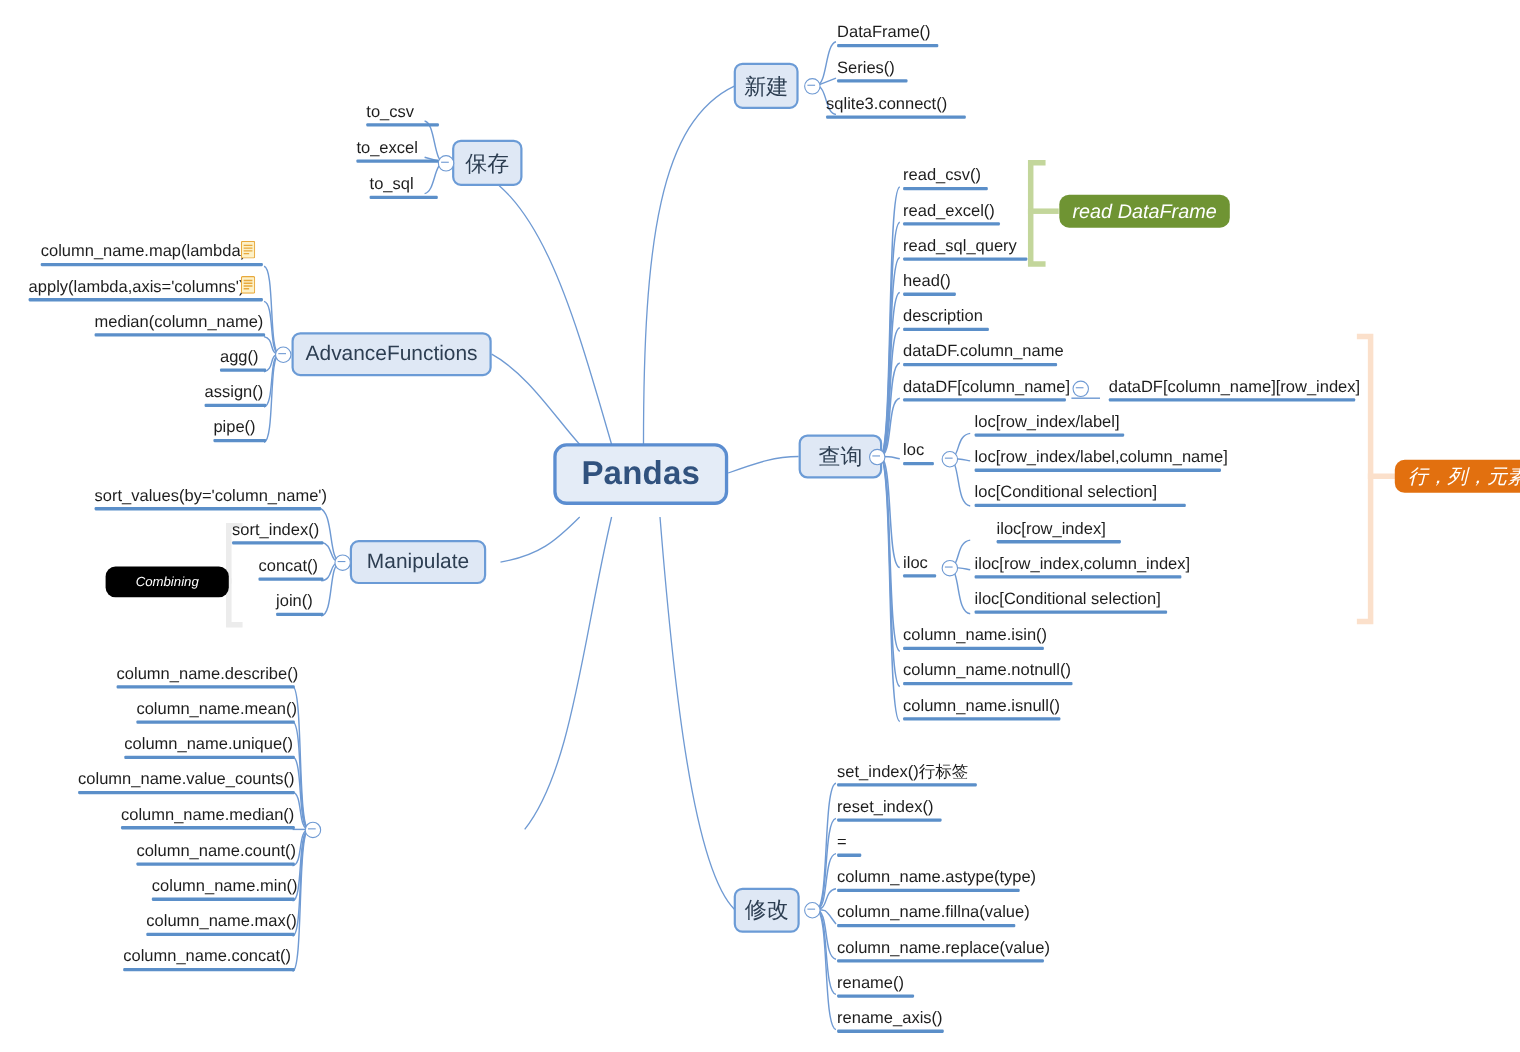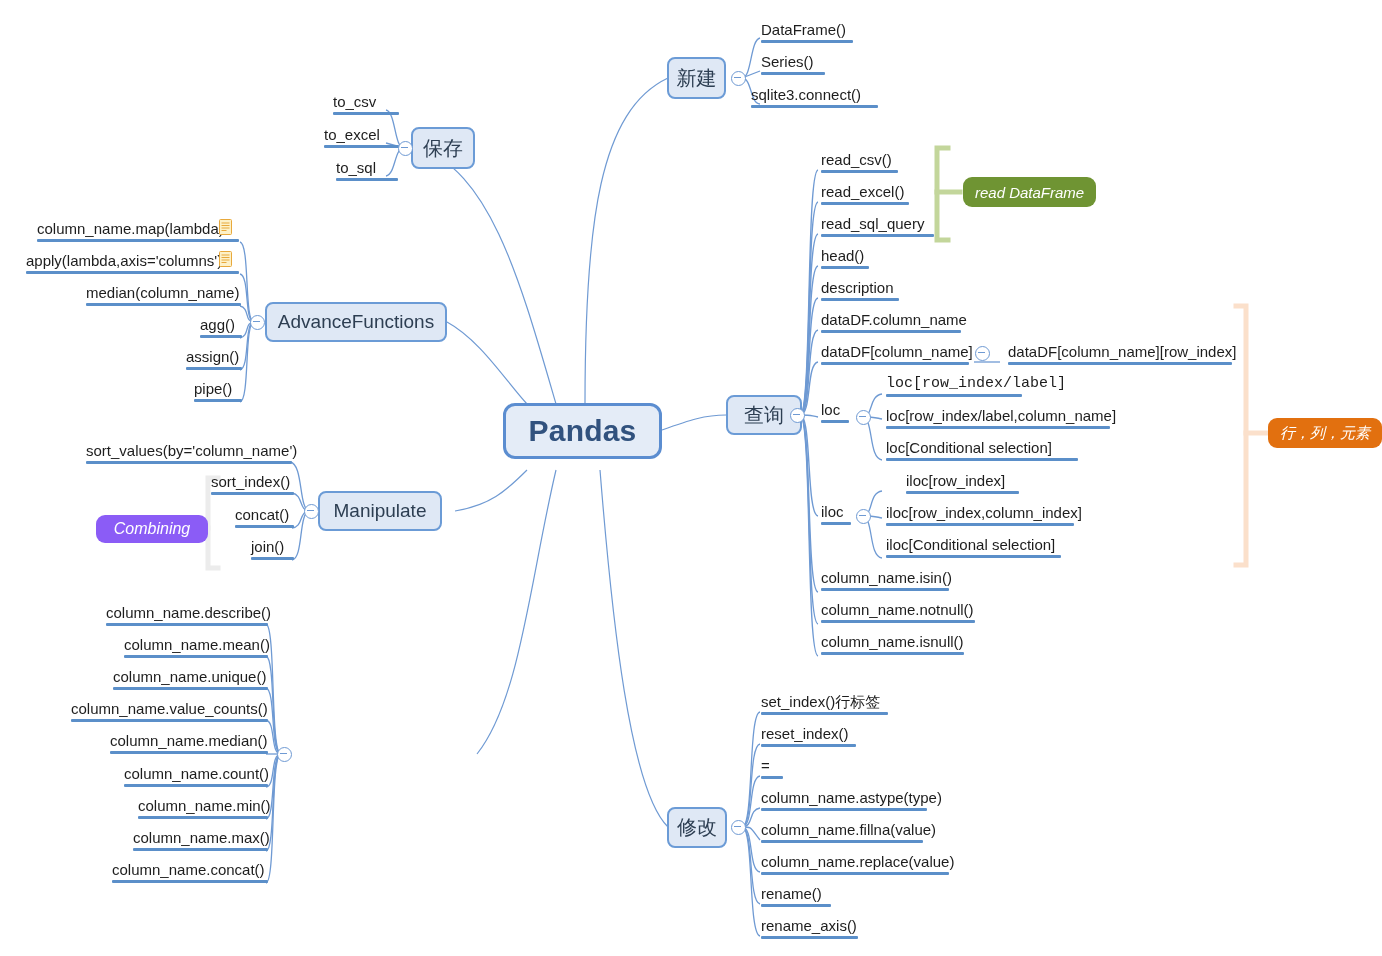--- a/index.html
+++ b/index.html
@@ -91,29 +91,29 @@
     width:7px;height:1px;
     background:#6f9ad3;
   }
 
   
   .boundary-label{
     position:absolute;
     border-radius:9px;
     color:#ffffff;
     font-style:italic;
-    font-size:15px;
+    font-size:18px;
     display:flex;align-items:center;justify-content:center;
     padding:0 12px;
     white-space:nowrap;
     z-index:6;
   }
   .boundary-label.green{background:#6f9433;}
   .boundary-label.orange{background:#e2700f;}
-  .boundary-label.gray{background:#8b5cf6;font-size:16px;}
+  .boundary-label.gray{background:#000000;font-size:12px;}
 </style>
 </head>
 <body>
 
 <div id="canvas">
 
   <svg id="wires" viewBox="0 0 1382 956">
     <g fill="none" stroke="#6f9ad3" stroke-width="1.2">
 
       <path d="M585,404 C585,220 600,110 668,78"></path>
@@ -418,21 +418,21 @@
   </div>
   <div class="leaf" style="left:1006px;top:342px;">
     <span class="txt">dataDF[column_name][row_index]</span>
     <span class="ul" style="width:224px;"></span>
   </div>
 
   <div class="leaf" style="left:819px;top:400px;">
     <span class="txt">loc</span>
     <span class="ul" style="width:28px;"></span>
   </div>
-  <div class="leaf" style="left:884px;top:374px;font-family:Liberation Mono, monospace;">
+  <div class="leaf" style="left:884px;top:374px;">
     <span class="txt">loc[row_index/label]</span>
     <span class="ul" style="width:136px;"></span>
   </div>
   <div class="leaf" style="left:884px;top:406px;">
     <span class="txt">loc[row_index/label,column_name]</span>
     <span class="ul" style="width:224px;"></span>
   </div>
   <div class="leaf" style="left:884px;top:438px;">
     <span class="txt">loc[Conditional selection]</span>
     <span class="ul" style="width:192px;"></span>

